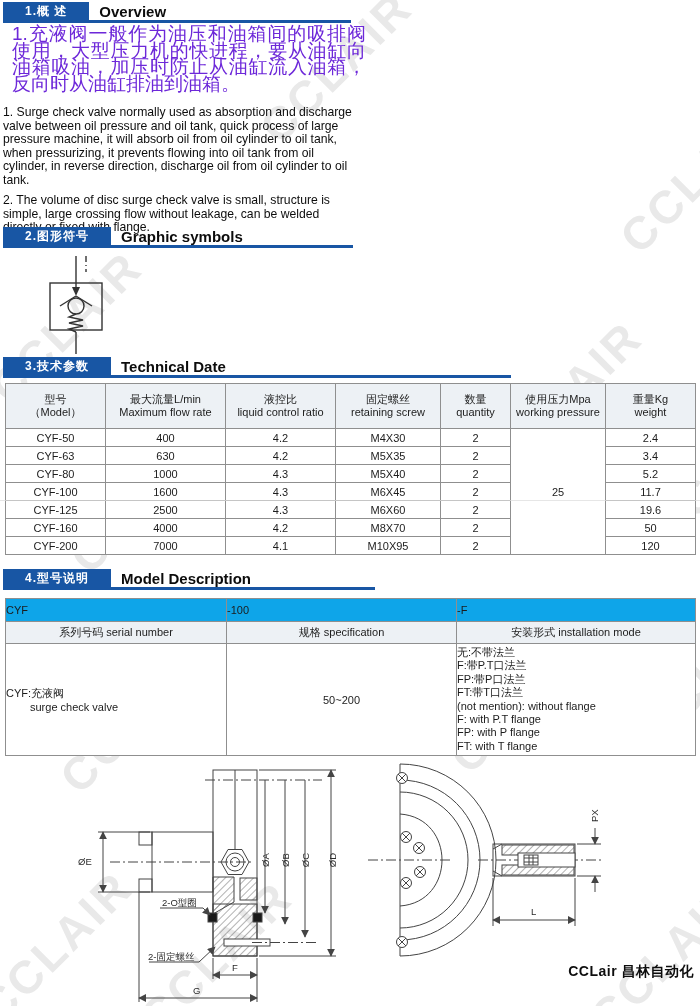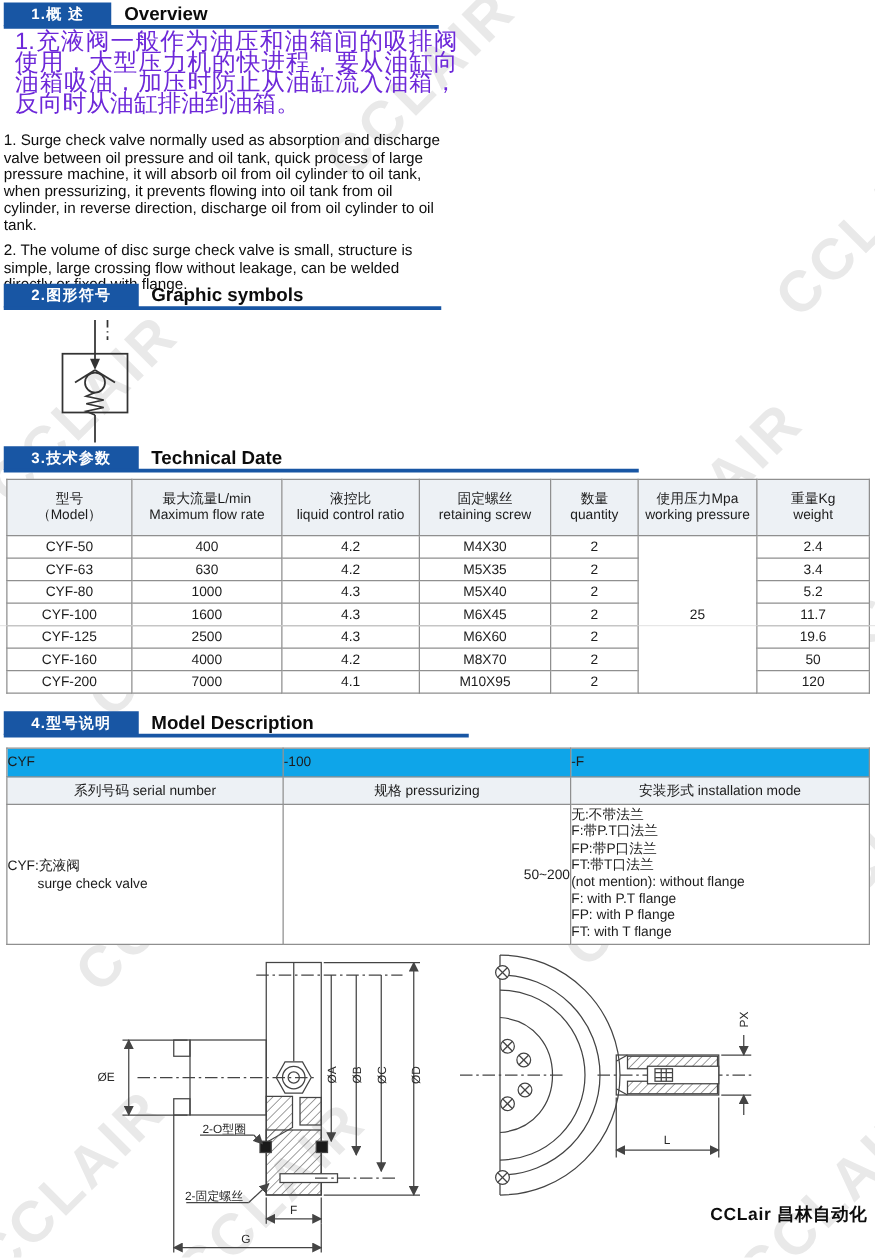--- a/index.html
+++ b/index.html
@@ -43,21 +43,21 @@
   .model-table td {
     border:1px solid #8f8f8f; font-size:11px; color:#1c1c1c;
     vertical-align:middle; padding:0 0 0 0;
   }
   .model-table .r1 td { height:23px; background:#0ea5e9; text-align:left; }
   .model-table .r2 td { height:22px; background:#edf1f5; text-align:center; }
   .model-table .r3 td { height:112px; vertical-align:middle; }
   .pad1 { padding-left:50px; } .pad2 { padding-left:82px; } .pad3 { padding-left:48px; }
   .series-cell { padding-left:38px; line-height:14px; }
   .series-cell .sub { padding-left:24px; }
-  .spec-cell { text-align:right; }
+  .spec-cell { text-align:center; }
   .install-cell { padding:3px 2px 3px 12px; line-height:13.4px; text-align:left; }
   .fold-line { position:absolute; left:0; top:500px; width:700px; height:1px; background:#dcdcdc; z-index:2; opacity:.7; }
   .logo {
     position:absolute; right:6px; top:963px; font-size:14px; font-weight:bold;
     color:#0d0d0d; letter-spacing:0.5px;
   }
   svg text { font-family:"Liberation Sans","DejaVu Sans",sans-serif; }
   .drw { position:absolute; left:0; top:756px; }
   .sym { position:absolute; left:30px; top:256px; }
 </style>
@@ -237,21 +237,21 @@
         <col style="width:239px">
       </colgroup>
     <tbody>
         <tr class="r1">
       <td class="pad1">CYF</td>
       <td class="pad2">-100</td>
       <td class="pad3">-F</td>
     </tr>
     <tr class="r2">
       <td>系列号码  serial number</td>
-      <td>规格  pressurizing</td>
+      <td>规格  specification</td>
       <td>安装形式  installation mode</td>
     </tr>
     <tr class="r3">
       <td class="series-cell">
         <div>CYF:充液阀</div>
         <div class="sub">surge check valve</div>
       </td>
       <td class="spec-cell">50~200</td>
       <td class="install-cell">
         <div>无:不带法兰</div>

